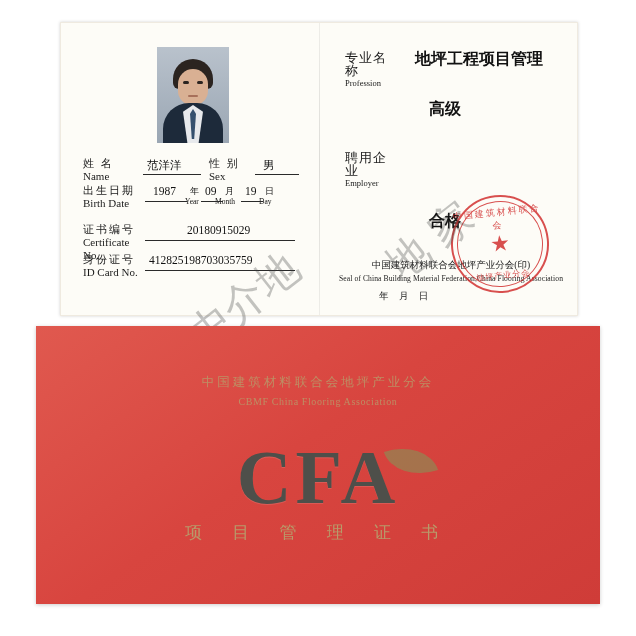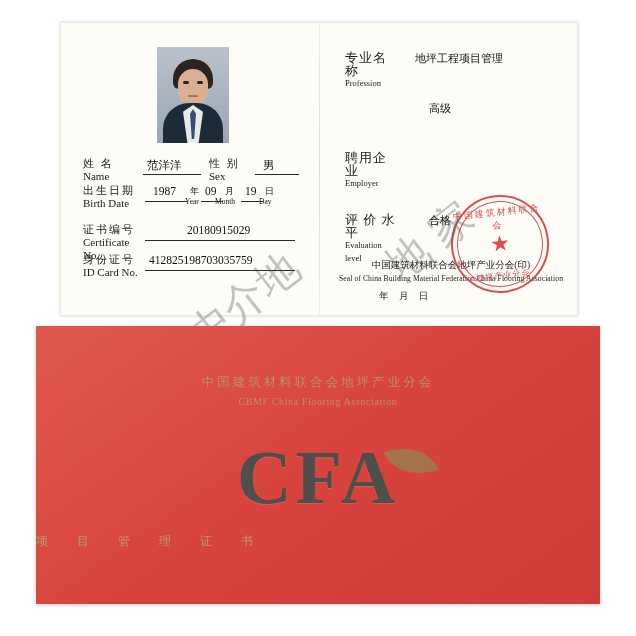--- a/index.html
+++ b/index.html
@@ -75,22 +75,23 @@
 
   
   .rfields{position:absolute;left:26px;top:28px;width:220px;}
   .rrow{position:relative;margin-bottom:22px;min-height:28px;}
   .rlbl{
     position:absolute;left:0;top:0;width:54px;line-height:13px;
   }
   .rlbl .cn{display:block;font-size:13px;letter-spacing:1px;color:#1b1b1b;}
   .rlbl .en{display:block;font-size:8.5px;color:#1b1b1b;}
   .rval{
-    position:absolute;left:70px;top:-1px;font-size:11px;color:#111;line-height:17px;
+    position:absolute;left:70px;top:-1px;font-size:16px;color:#111;line-height:17px;
     font-family:"Liberation Serif",serif;
+    font-weight:bold;
   }
   .rval.c{left:84px;}
 
   .seal-text{
     position:absolute;left:14px;bottom:30px;width:236px;text-align:center;
     font-size:9.5px;color:#1b1b1b;line-height:13px;margin-top:7px;
   }
   .seal-text .en{display:block;font-size:7.6px;letter-spacing:.1px;}
   .date-line{
     position:absolute;left:60px;bottom:12px;font-size:9.5px;color:#222;letter-spacing:4px;
@@ -147,22 +148,22 @@
     font-size:76px;font-weight:bold;color:#4e4f4a;
     font-family:"Liberation Serif",serif;letter-spacing:4px;
     text-shadow:0 1px 0 rgba(255,255,255,.12);
   }
   .leaf{
     position:absolute;left:352px;top:118px;width:46px;height:34px;
     background:#7d9a59;opacity:.55;
     border-radius:0 100% 0 100%;transform:rotate(-18deg);
   }
   .cover .title-cn{
-    position:absolute;left:0;right:0;bottom:54px;text-align:left;
-    color:#b89a6a;font-size:12px;letter-spacing:13px;
+    position:absolute;left:0;right:0;bottom:60px;text-align:center;
+    color:#b89a6a;font-size:17px;letter-spacing:13px;
   }
   .cover .title-en{
     position:absolute;left:0;right:0;bottom:22px;text-align:center;
     color:#b89a6a;font-size:14px;letter-spacing:1px;
     font-family:"Liberation Serif",serif;
   }
 </style>
 </head>
 <body>
 
@@ -261,24 +262,20 @@
         </div>
 
         <div class="rrow" style="min-height:40px;">
           <div class="rlbl">
             <span class="cn">聘用企业</span>
             <span class="en">Employer</span>
           </div>
         </div>
 
         <div class="rrow">
-          <div class="rlbl">
-            <span class="cn">评 价 水 平</span>
-            <span class="en">Evaluation level</span>
-          </div>
           <div class="rval c">合格</div>
         </div>
 
       </div>
 
       <div class="seal-text">
         <span>中国建筑材料联合会地坪产业分会(印)</span>
         <span class="en">Seal of China Building Material Federation,China Flooring Association</span>
       </div>
 

